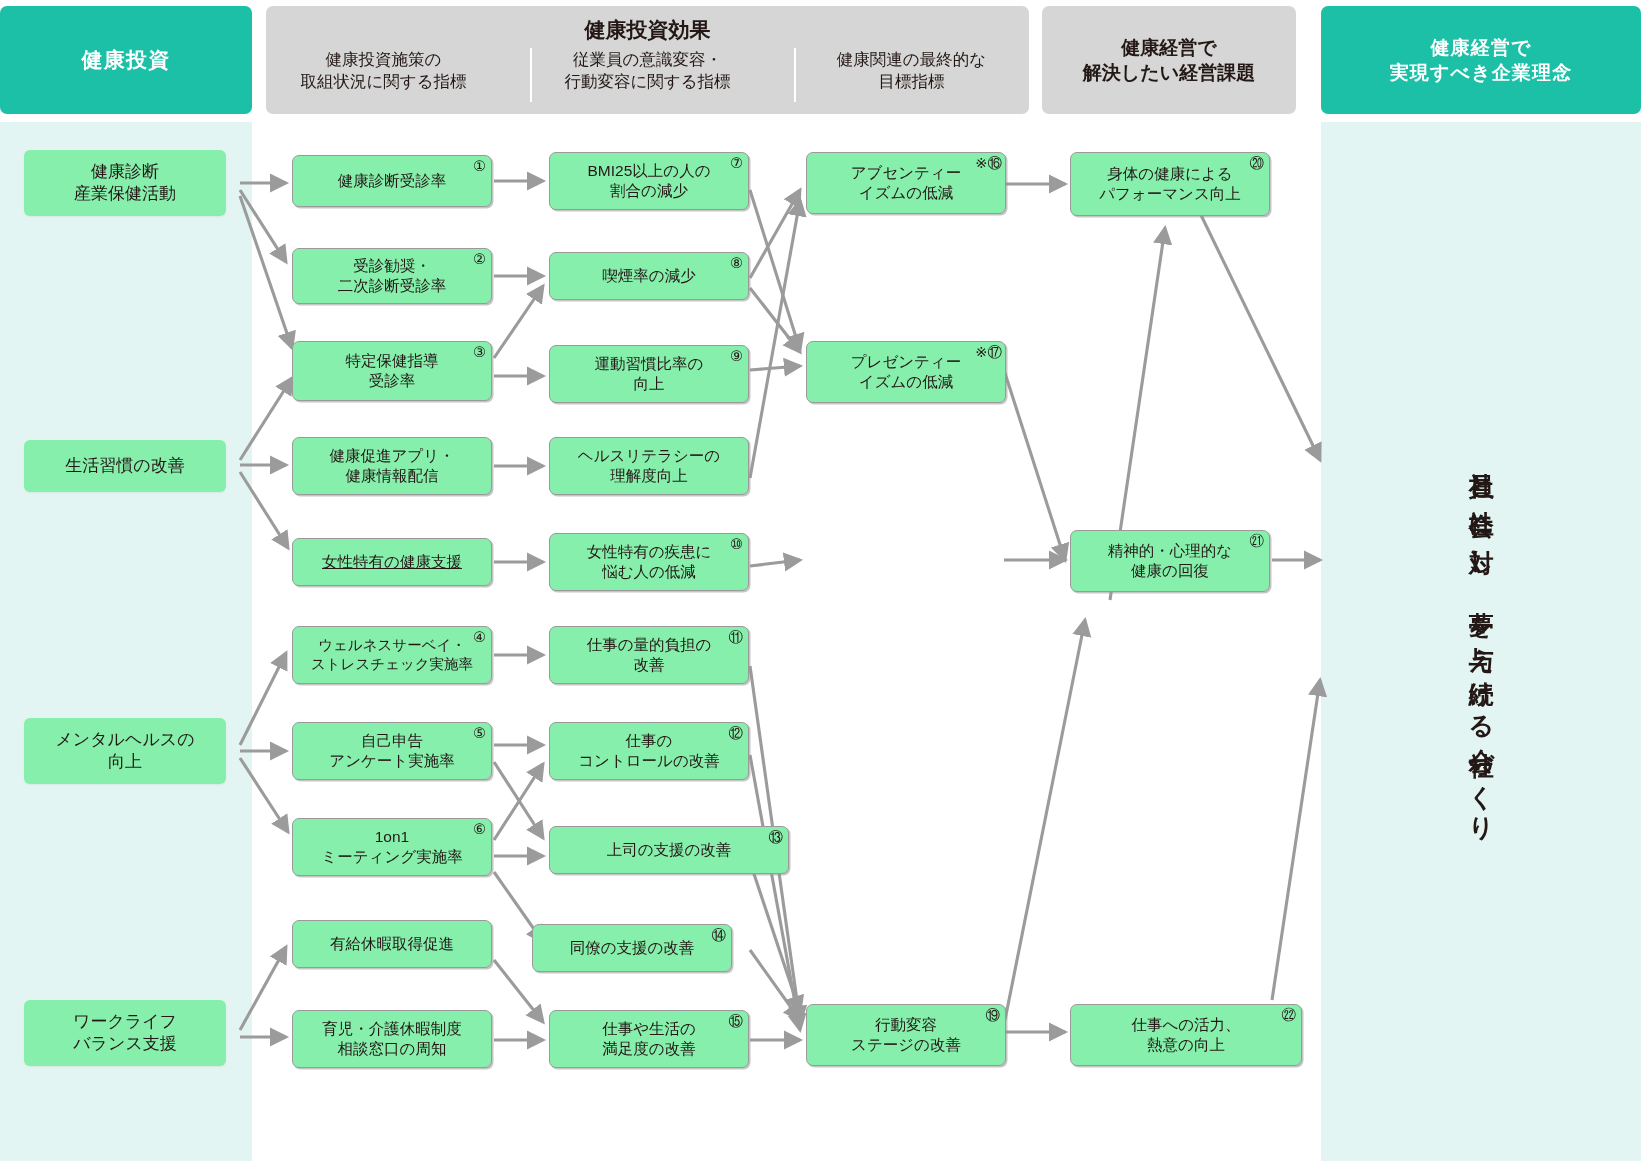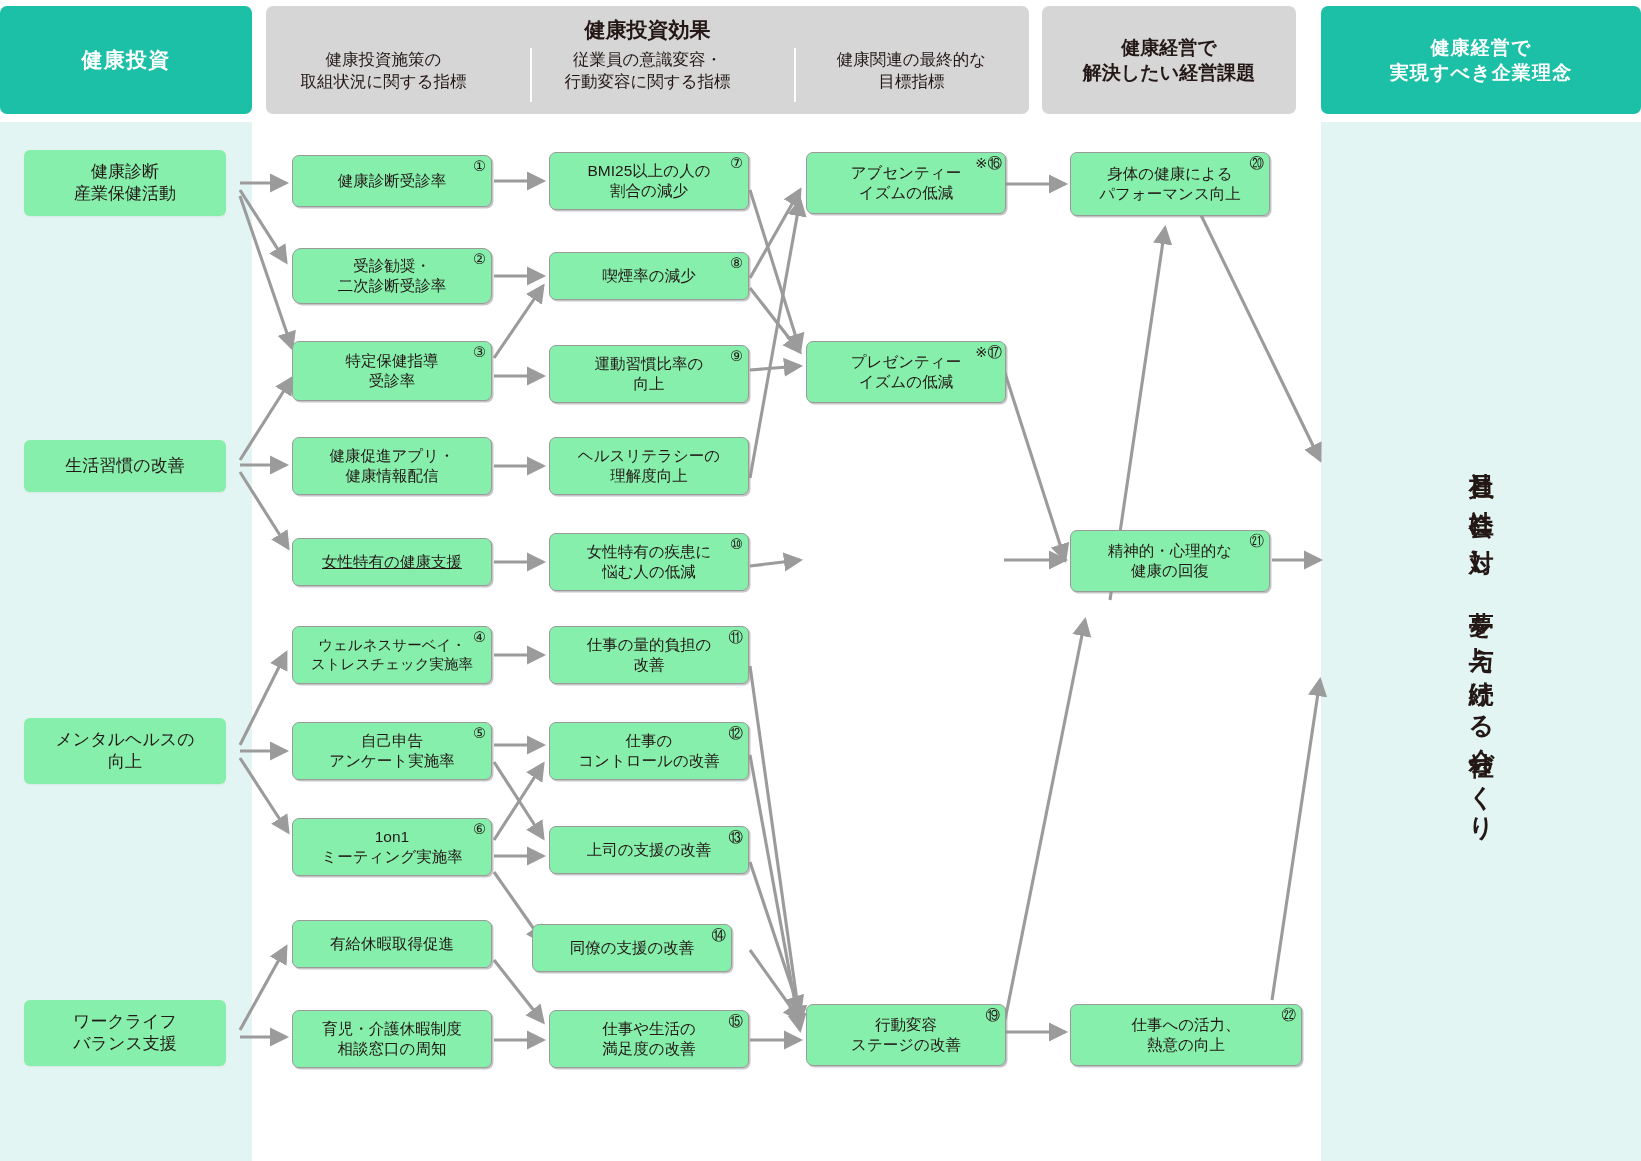--- a/index.html
+++ b/index.html
@@ -258,21 +258,21 @@
     <span class="txt">
       <span>ワークライフ</span><br>
       <span>バランス支援</span>
     </span>
   </div>
 
   <div class="node node-box" style="left:292px;top:155px;width:200px;height:52px;">
     <span class="txt"><span>健康診断受診率</span></span>
     <span class="marker">①</span>
   </div>
-  <div class="node node-box" style="left:292px;top:248px;width:200px;height:56px;border-radius:9px;">
+  <div class="node node-box" style="left:292px;top:248px;width:200px;height:56px;">
     <span class="txt">
       <span>受診勧奨・</span><br>
       <span>二次診断受診率</span>
     </span>
     <span class="marker">②</span>
   </div>
   <div class="node node-box" style="left:292px;top:341px;width:200px;height:60px;">
     <span class="txt">
       <span>特定保健指導</span><br>
       <span>受診率</span>
@@ -357,21 +357,21 @@
     </span>
     <span class="marker">⑪</span>
   </div>
   <div class="node node-box" style="left:549px;top:722px;width:200px;height:58px;">
     <span class="txt">
       <span>仕事の</span><br>
       <span>コントロールの改善</span>
     </span>
     <span class="marker">⑫</span>
   </div>
-  <div class="node node-box" style="left:549px;top:826px;width:200px;height:48px;">
+  <div class="node node-box" style="left:549px;top:826px;width:240px;height:48px;">
     <span class="txt"><span>上司の支援の改善</span></span>
     <span class="marker">⑬</span>
   </div>
   <div class="node node-box" style="left:532px;top:924px;width:200px;height:48px;">
     <span class="txt"><span>同僚の支援の改善</span></span>
     <span class="marker">⑭</span>
   </div>
   <div class="node node-box" style="left:549px;top:1010px;width:200px;height:58px;">
     <span class="txt">
       <span>仕事や生活の</span><br>

